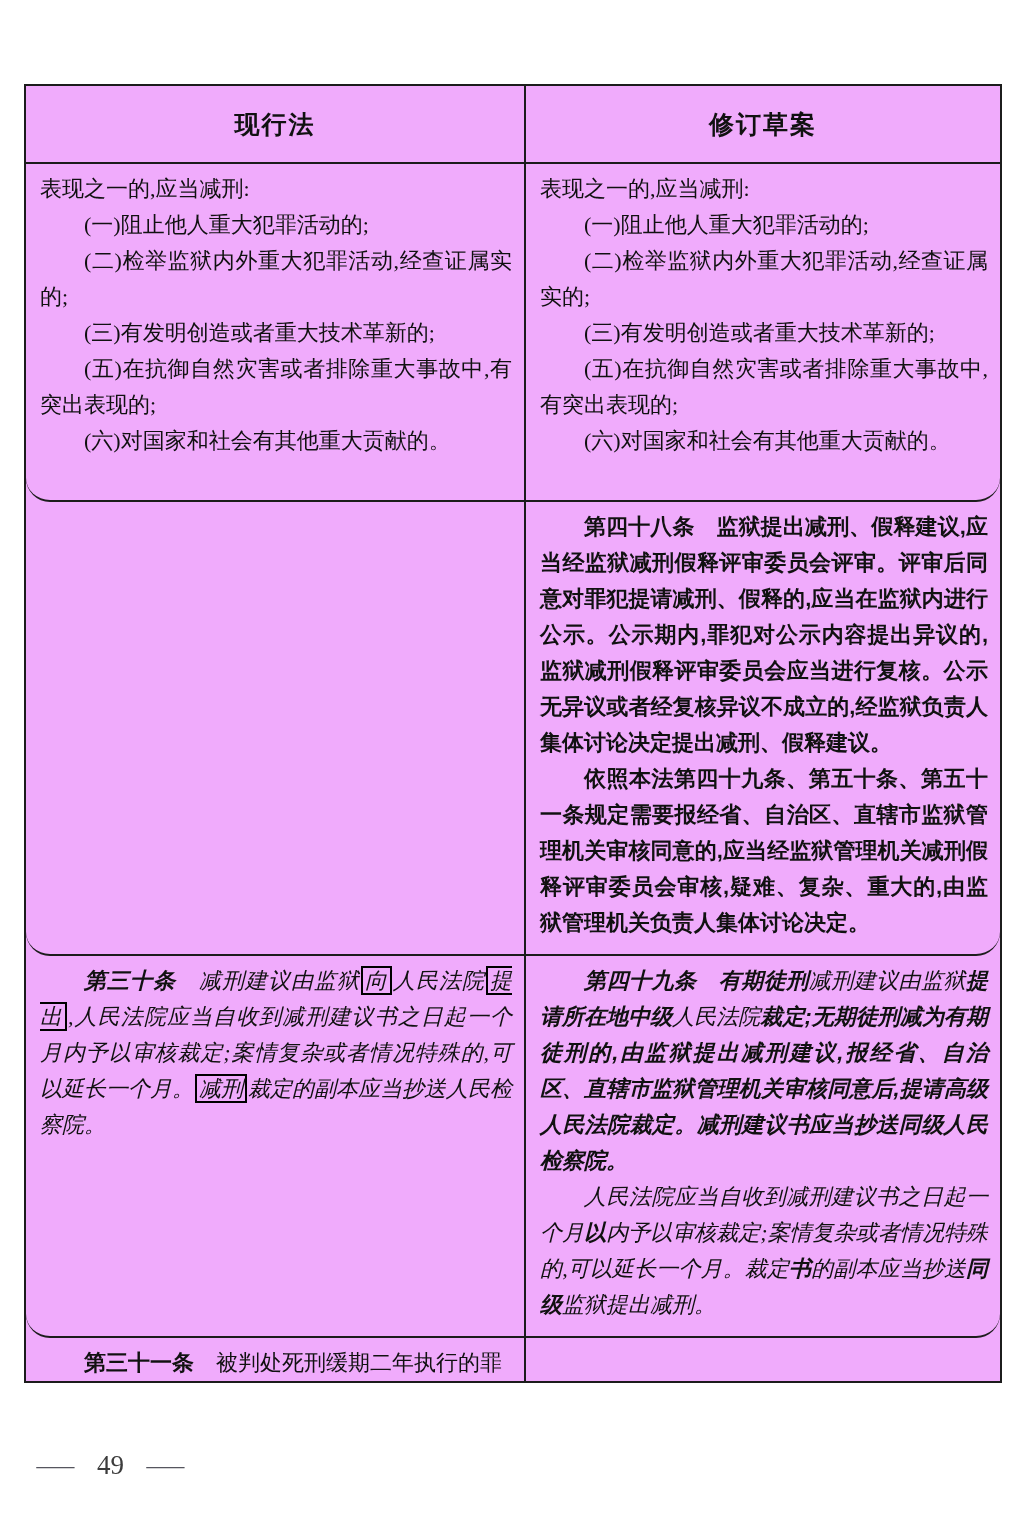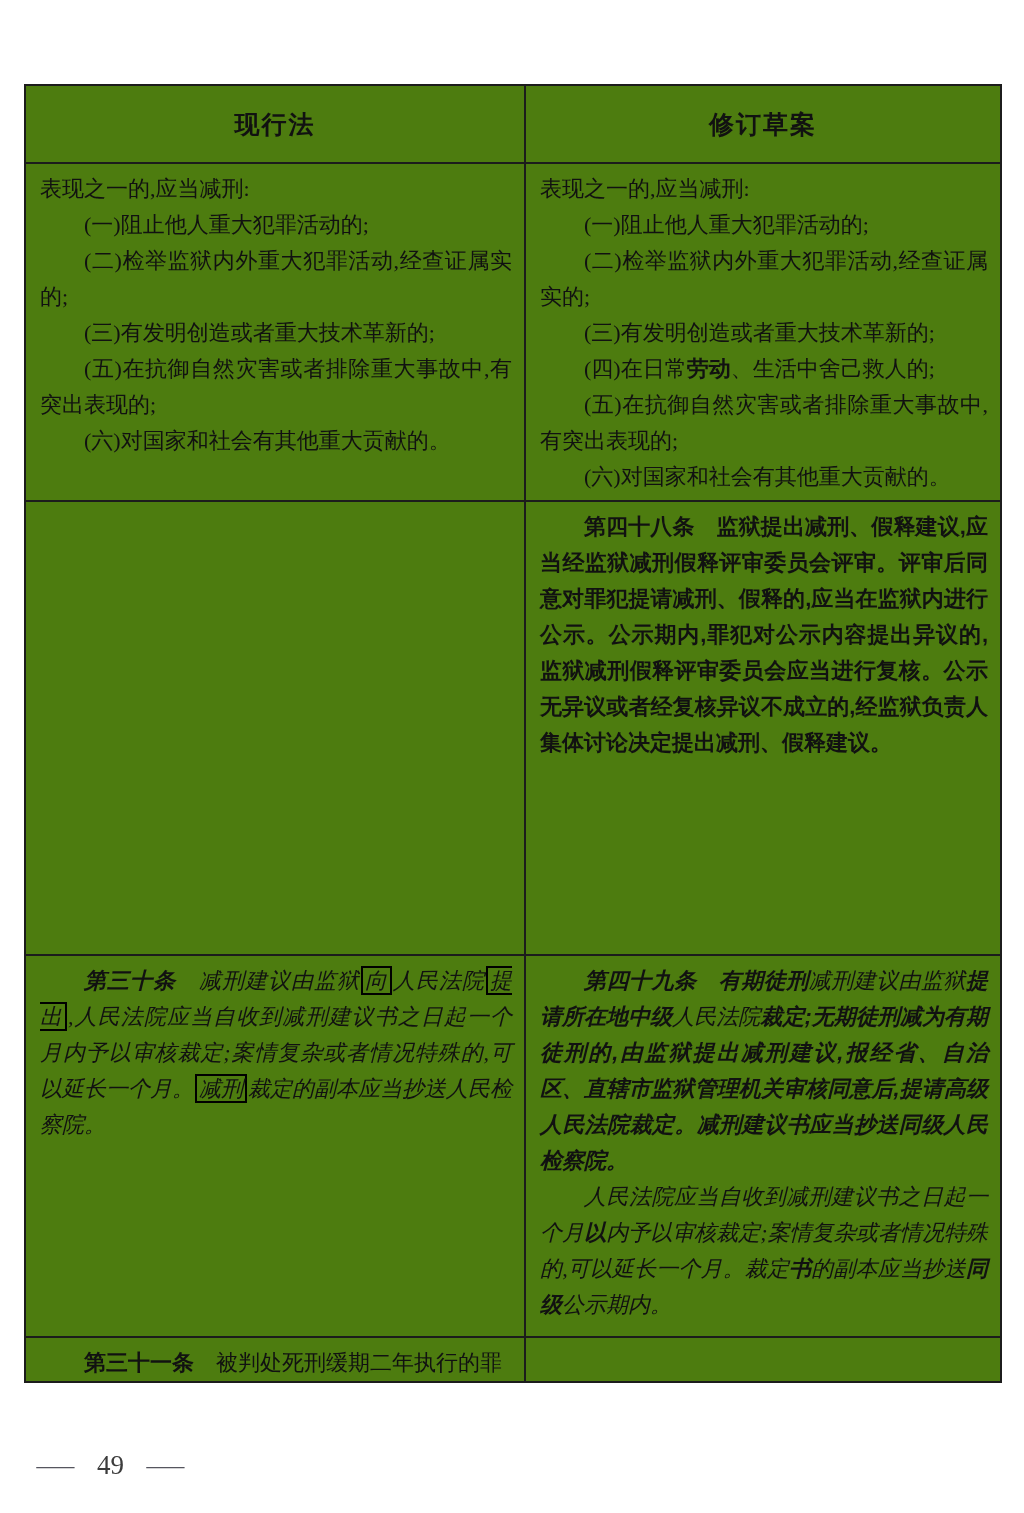--- a/index.html
+++ b/index.html
@@ -14,21 +14,21 @@
     font-family: "Liberation Serif", "DejaVu Serif", serif;
     color: #111;
   }
   .comparison-table {
     position: absolute;
     left: 24px;
     top: 84px;
     width: 978px;
     border: 2px solid #1c1c1c;
     box-sizing: border-box;
-    background: #4d7c0f;
+    background: #f0abfc;
   }
   .thead {
     display: flex;
     height: 76px;
     border-bottom: 2px solid #1c1c1c;
   }
   .th {
     display: flex;
     align-items: center;
     justify-content: center;
@@ -36,20 +36,21 @@
     font-weight: 700;
     font-size: 25px;
     letter-spacing: 2px;
     box-sizing: border-box;
   }
   .th.left-col { width: 500px; border-right: 2px solid #1c1c1c; }
   .th.right-col { flex: 1; }
   .trow {
     display: flex;
     border-bottom: 2px solid #1c1c1c;
+    border-radius: 24px;
   }
   .trow:last-child { border-bottom: none; }
   .row-1 { height: 336px; }
   .row-2 { height: 452px; justify-content: space-between; }
   .row-3 { height: 380px; font-style: italic; }
   .row-4 { height: 43px; }
   .cell {
     box-sizing: border-box;
     padding: 7px 12px 0 14px;
     overflow: hidden;
@@ -102,40 +103,40 @@
         <p class="para indent"><span>(二)检举监狱内外重大犯罪活动,经查证属实的;</span></p>
         <p class="para indent"><span>(三)有发明创造或者重大技术革新的;</span></p>
         <p class="para indent"><span>(五)在抗御自然灾害或者排除重大事故中,有突出表现的;</span></p>
         <p class="para indent"><span>(六)对国家和社会有其他重大贡献的。</span></p>
       </div>
     <div class="cell right-col">
         <p class="para"><span>表现之一的,应当减刑:</span></p>
         <p class="para indent"><span>(一)阻止他人重大犯罪活动的;</span></p>
         <p class="para indent"><span>(二)检举监狱内外重大犯罪活动,经查证属实的;</span></p>
         <p class="para indent"><span>(三)有发明创造或者重大技术革新的;</span></p>
-        <p class="para indent"><span>(四)在日常</span><span class="seg-bold">劳动</span><span>、生活中舍己救人的;</span></p>
         <p class="para indent"><span>(五)在抗御自然灾害或者排除重大事故中,有突出表现的;</span></p>
         <p class="para indent"><span>(六)对国家和社会有其他重大贡献的。</span></p>
       </div>
   </div>
 
   <div class="trow row-2">
     <div class="cell left-col"></div>
     <div class="cell right-col">
         <p class="para indent"><span class="seg-bold">第四十八条　监狱提出减刑、假释建议,应当经监狱减刑假释评审委员会评审。评审后同意对罪犯提请减刑、假释的,应当在监狱内进行公示。公示期内,罪犯对公示内容提出异议的,监狱减刑假释评审委员会应当进行复核。公示无异议或者经复核异议不成立的,经监狱负责人集体讨论决定提出减刑、假释建议。</span></p>
+        <p class="para indent"><span class="seg-bold">依照本法第四十九条、第五十条、第五十一条规定需要报经省、自治区、直辖市监狱管理机关审核同意的,应当经监狱管理机关减刑假释评审委员会审核,疑难、复杂、重大的,由监狱管理机关负责人集体讨论决定。</span></p>
       </div>
   </div>
 
   <div class="trow row-3">
     <div class="cell left-col">
         <p class="para indent"><span class="seg-bold">第三十条　</span><span>减刑建议由监狱</span><span class="seg-boxed">向</span><span>人民法院</span><span class="seg-boxed">提出</span><span>,人民法院应当自收到减刑建议书之日起一个月内予以审核裁定;案情复杂或者情况特殊的,可以延长一个月。</span><span class="seg-boxed">减刑</span><span>裁定的副本应当抄送人民检察院。</span></p>
       </div>
     <div class="cell right-col">
         <p class="para indent"><span class="seg-bold">第四十九条　有期徒刑</span><span>减刑建议由监狱</span><span class="seg-bold">提请所在地中级</span><span>人民法院</span><span class="seg-bold">裁定;无期徒刑减为有期徒刑的,由监狱提出减刑建议,报经省、自治区、直辖市监狱管理机关审核同意后,提请高级人民法院裁定。减刑建议书应当抄送同级人民检察院。</span></p>
-        <p class="para indent"><span>人民法院应当自收到减刑建议书之日起一个月</span><span class="seg-bold">以</span><span>内予以审核裁定;案情复杂或者情况特殊的,可以延长一个月。裁定</span><span class="seg-bold">书</span><span>的副本应当抄送</span><span class="seg-bold">同级</span><span>公示期内。</span></p>
+        <p class="para indent"><span>人民法院应当自收到减刑建议书之日起一个月</span><span class="seg-bold">以</span><span>内予以审核裁定;案情复杂或者情况特殊的,可以延长一个月。裁定</span><span class="seg-bold">书</span><span>的副本应当抄送</span><span class="seg-bold">同级</span><span>监狱提出减刑。</span></p>
       </div>
   </div>
 
   <div class="trow row-4">
     <div class="cell left-col">
         <p class="para indent"><span class="seg-bold">第三十一条　</span><span>被判处死刑缓期二年执行的罪</span></p>
       </div>
   </div>
 </div>
 

